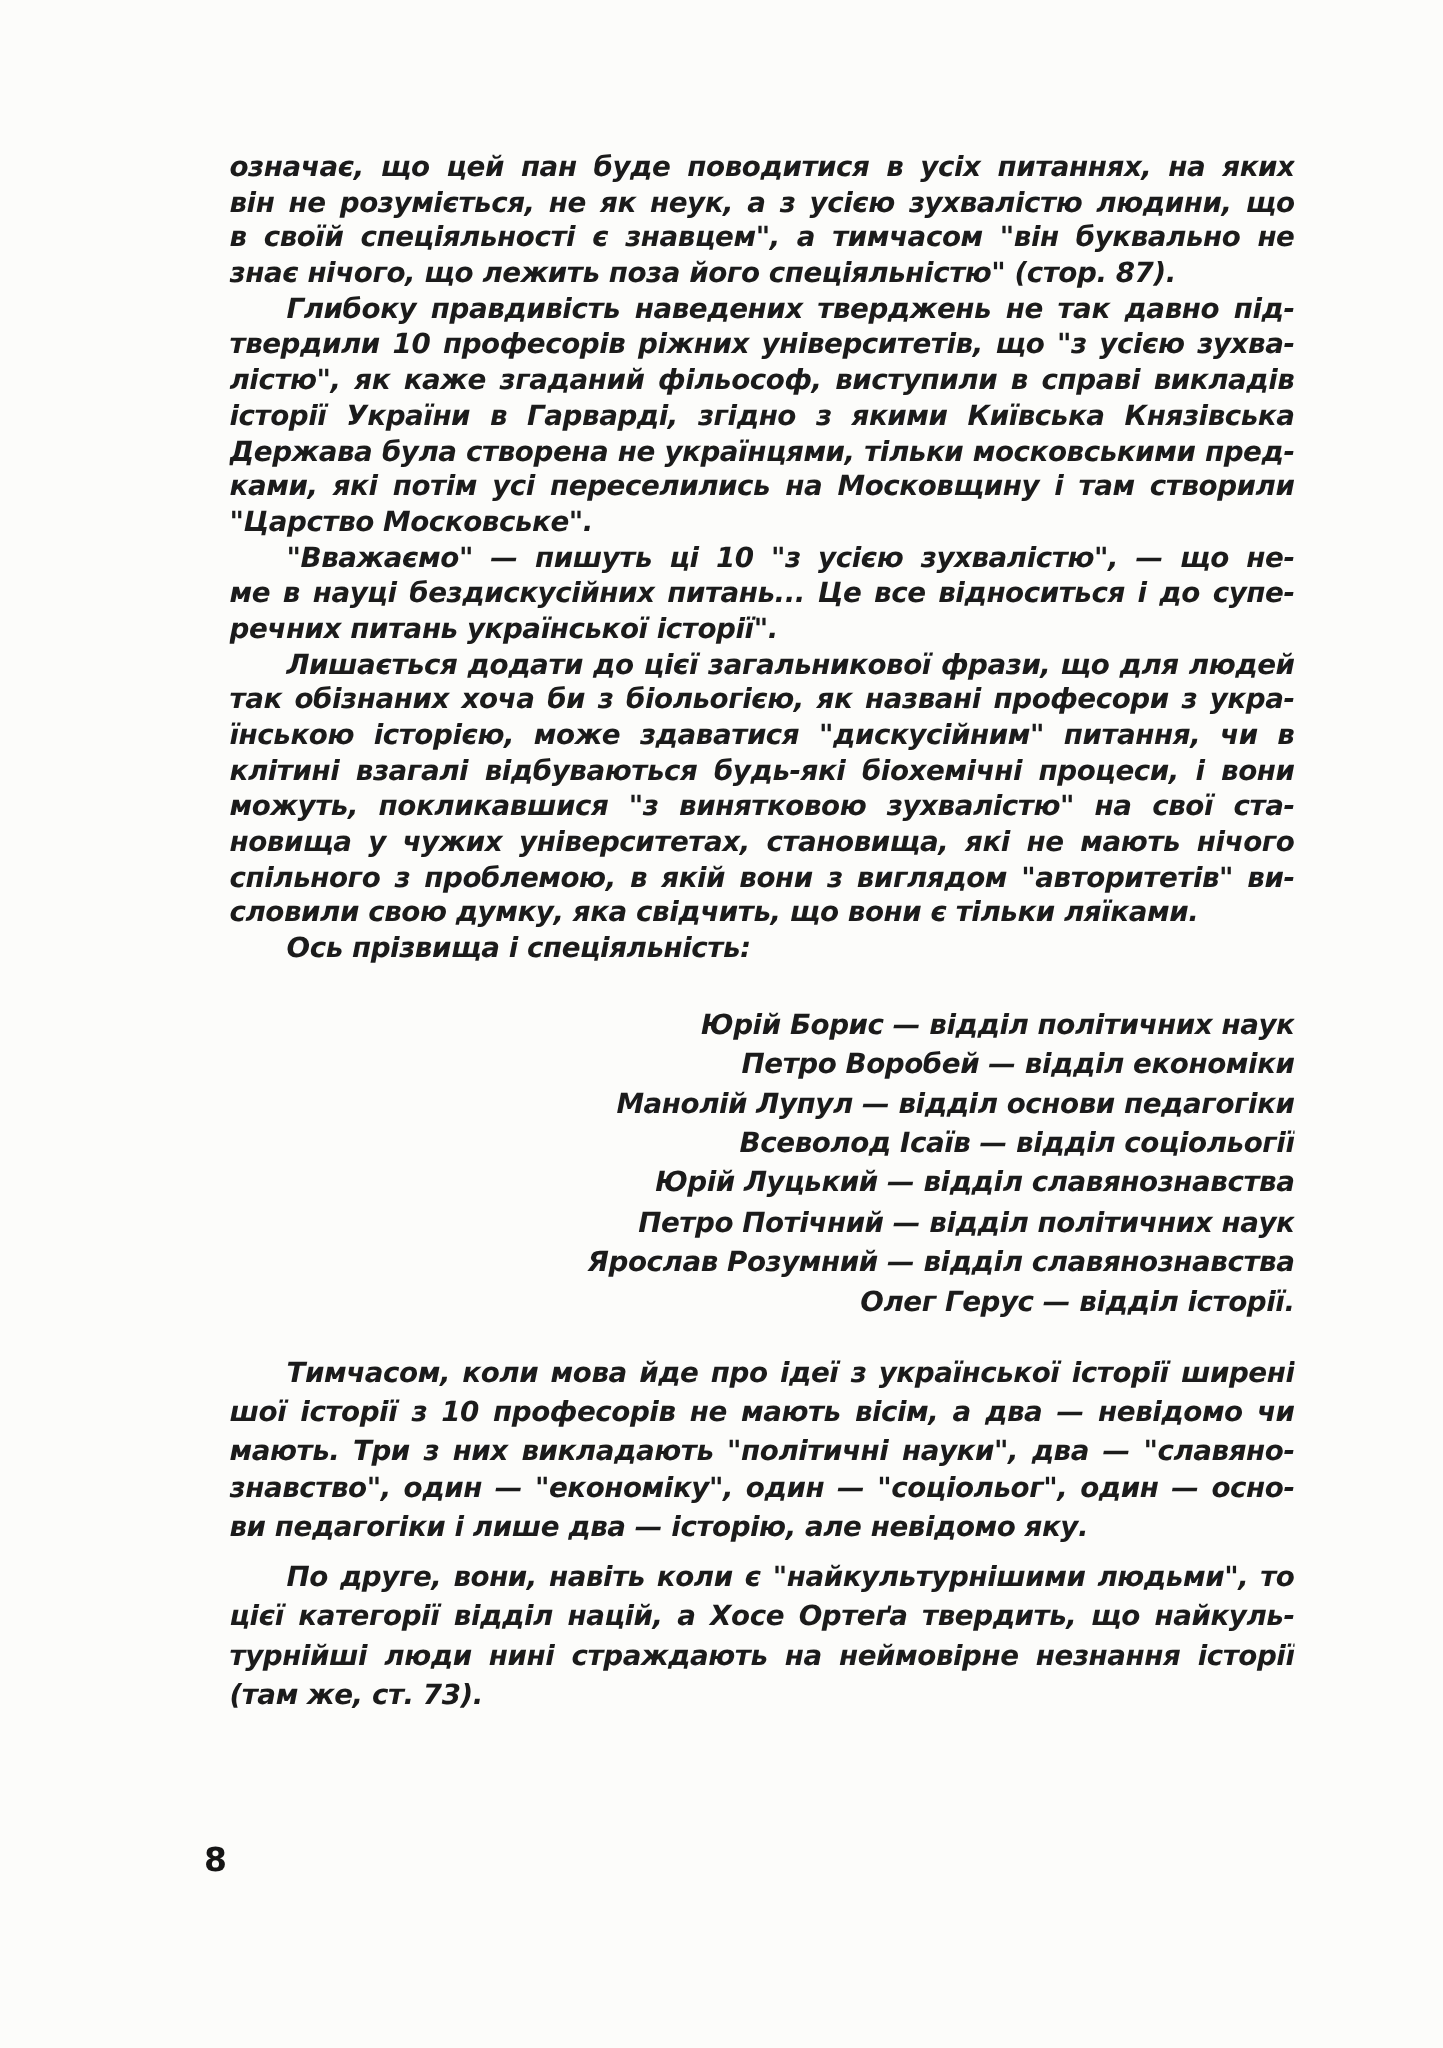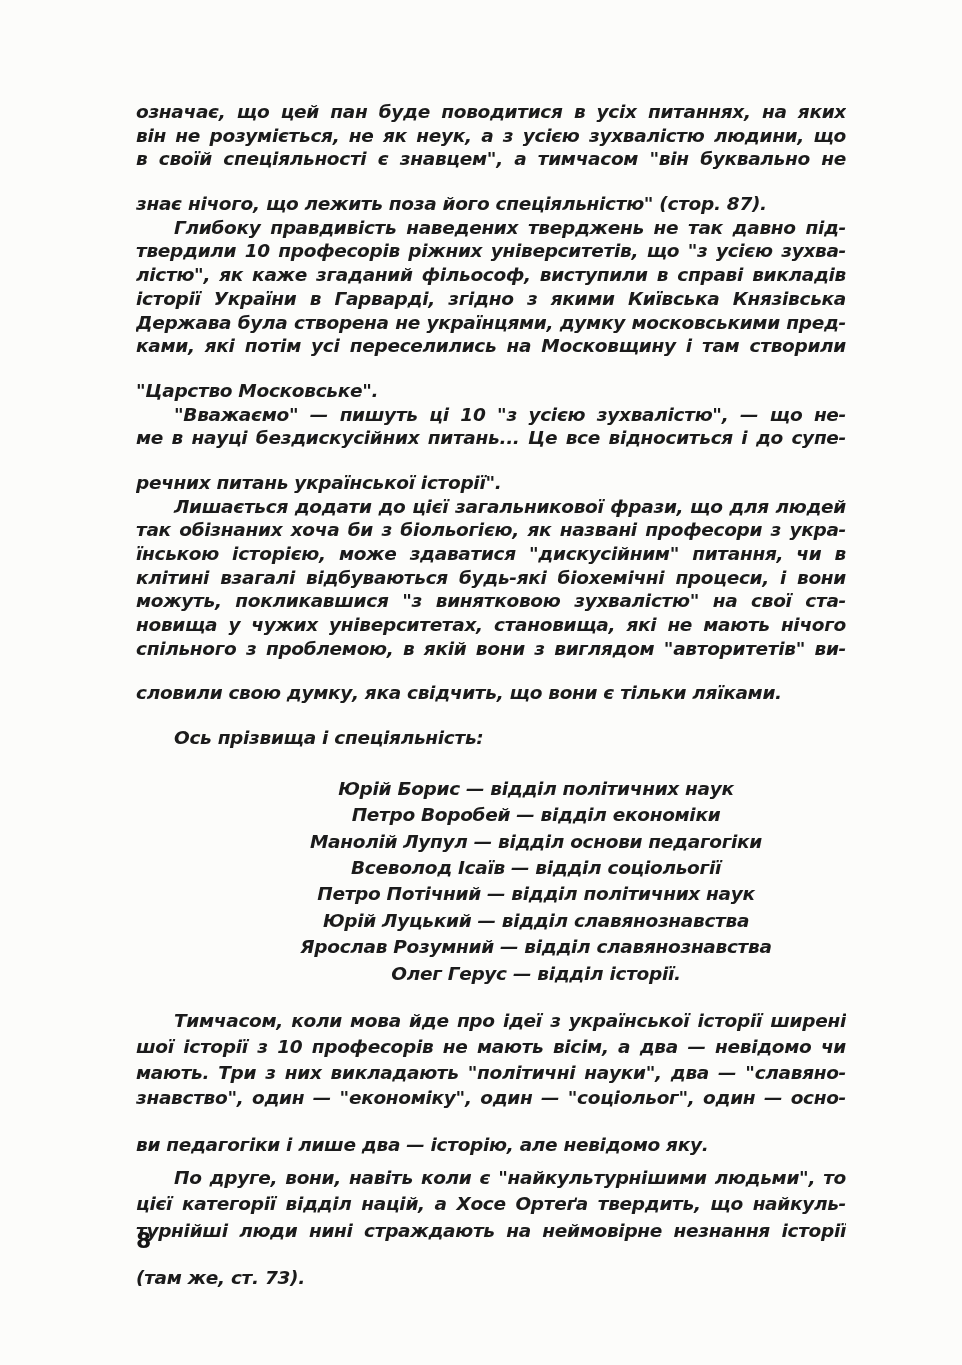--- a/index.html
+++ b/index.html
@@ -13,44 +13,44 @@
     height: 1365px;
     background: #fcfcfa;
     overflow: hidden;
     font-family: "DejaVu Sans", sans-serif;
     font-weight: 700;
     font-style: italic;
     color: #1b1b1b;
   }
   .text-block {
     position: absolute;
-    left: 136px;
+    left: 153px;
     top: 100px;
     width: 710px;
     font-size: 18.5px;
     letter-spacing: -0.3px;
   }
   .para { margin: 0; }
   .tline {
     height: 23.7px;
     line-height: 23.7px;
     text-align: justify;
     text-align-last: justify;
     overflow: hidden;
     white-space: nowrap0; 
   }
   .tline.ind { text-indent: 38px; }
-  .tline.end { text-align-last: left; margin-top: 21px; }
+  .tline.end { text-align-last: left; }
   .speclist {
     margin: 26px 0 21px 90px;
   }
   .list-item {
     height: 26.4px;
     line-height: 26.4px;
-    text-align: center;
+    text-align: right;
     overflow: hidden;
   }
   .para.p6 .tline { height: 25.8px; line-height: 25.8px; }
   .para.p7 { margin-top: 7px; }
   .para.p7 .tline { height: 26.5px; line-height: 26.5px; }
   .page-number {
     position: absolute;
     left: 136px;
     top: 1228px;
     font-size: 22px;
@@ -68,21 +68,21 @@
         <div class="tline">означає, що цей пан буде поводитися в усіх питаннях, на яких</div>
         <div class="tline">він не розуміється, не як неук, а з усією зухвалістю людини, що</div>
         <div class="tline">в своїй спеціяльності є знавцем", а тимчасом "він буквально не</div>
         <div class="tline end">знає нічого, що лежить поза його спеціяльністю" (стор. 87).</div>
       </div>
       <div class="para">
         <div class="tline ind">Глибоку правдивість наведених тверджень не так давно під-</div>
         <div class="tline">твердили 10 професорів ріжних університетів, що "з усією зухва-</div>
         <div class="tline">лістю", як каже згаданий фільософ, виступили в справі викладів</div>
         <div class="tline">історії України в Гарварді, згідно з якими Київська Князівська</div>
-        <div class="tline">Держава була створена не українцями, думку московськими пред-</div>
+        <div class="tline">Держава була створена не українцями, тільки московськими пред-</div>
         <div class="tline">ками, які потім усі переселились на Московщину і там створили</div>
         <div class="tline end">"Царство Московське".</div>
       </div>
       <div class="para">
         <div class="tline ind">"Вважаємо" — пишуть ці 10 "з усією зухвалістю", — що не-</div>
         <div class="tline">ме в науці бездискусійних питань... Це все відноситься і до супе-</div>
         <div class="tline end">речних питань української історії".</div>
       </div>
       <div class="para">
         <div class="tline ind">Лишається додати до цієї загальникової фрази, що для людей</div>
@@ -95,22 +95,22 @@
         <div class="tline end">словили свою думку, яка свідчить, що вони є тільки ляїками.</div>
       </div>
       <div class="para">
         <div class="tline ind end">Ось прізвища і спеціяльність:</div>
       </div>
       <div class="speclist">
         <div class="list-item">Юрій Борис — відділ політичних наук</div>
         <div class="list-item">Петро Воробей — відділ економіки</div>
         <div class="list-item">Манолій Лупул — відділ основи педагогіки</div>
         <div class="list-item">Всеволод Ісаїв — відділ соціольогії</div>
+        <div class="list-item">Юрій Луцький — відділ славянознавства</div>
         <div class="list-item">Петро Потічний — відділ політичних наук</div>
-        <div class="list-item">Юрій Луцький — відділ славянознавства</div>
         <div class="list-item">Ярослав Розумний — відділ славянознавства</div>
         <div class="list-item">Олег Герус — відділ історії.</div>
       </div>
       <div class="para p6">
         <div class="tline ind">Тимчасом, коли мова йде про ідеї з української історії ширені</div>
         <div class="tline">шої історії з 10 професорів не мають вісім, а два — невідомо чи</div>
         <div class="tline">мають. Три з них викладають "політичні науки", два — "славяно-</div>
         <div class="tline">знавство", один — "економіку", один — "соціольог", один — осно-</div>
         <div class="tline end">ви педагогіки і лише два — історію, але невідомо яку.</div>
       </div>

